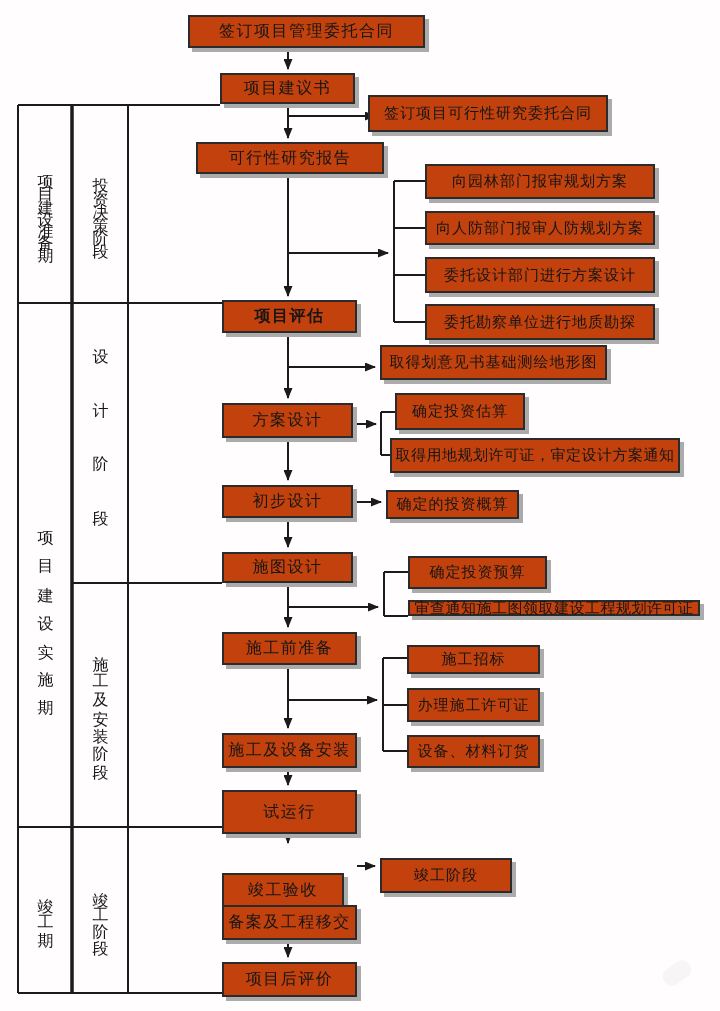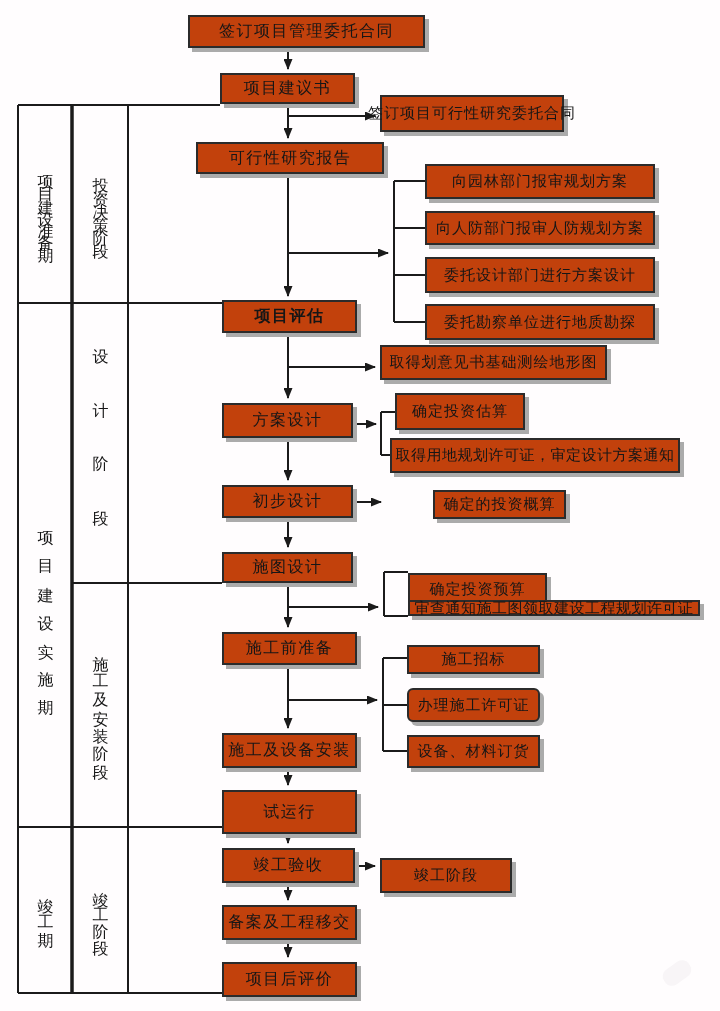--- a/index.html
+++ b/index.html
@@ -99,33 +99,33 @@
   <div class="box" style="left:188px;top:15px;width:237px;height:33px;">签订项目管理委托合同</div>
   <div class="box" style="left:220px;top:73px;width:135px;height:31px;">项目建议书</div>
   <div class="box" style="left:196px;top:142px;width:188px;height:32px;">可行性研究报告</div>
   <div class="box" style="left:222px;top:300px;width:135px;height:33px;font-weight:bold;">项目评估</div>
   <div class="box" style="left:222px;top:403px;width:131px;height:35px;">方案设计</div>
   <div class="box" style="left:222px;top:485px;width:131px;height:33px;">初步设计</div>
   <div class="box" style="left:222px;top:552px;width:131px;height:31px;">施图设计</div>
   <div class="box" style="left:222px;top:632px;width:135px;height:33px;">施工前准备</div>
   <div class="box" style="left:222px;top:733px;width:135px;height:35px;">施工及设备安装</div>
   <div class="box" style="left:222px;top:790px;width:135px;height:44px;">试运行</div>
-  <div class="box" style="left:222px;top:848px;width:133px;height:35px;">竣工验收</div>
+  <div class="box" style="left:222px;top:873px;width:122px;height:35px;">竣工验收</div>
   <div class="box" style="left:222px;top:905px;width:135px;height:35px;">备案及工程移交</div>
   <div class="box" style="left:222px;top:962px;width:135px;height:35px;">项目后评价</div>
 
-  <div class="box sbox" style="left:380px;top:95px;width:184px;height:37px;">签订项目可行性研究委托合同</div>
+  <div class="box sbox" style="left:368px;top:95px;width:240px;height:37px;">签订项目可行性研究委托合同</div>
   <div class="box sbox" style="left:425px;top:164px;width:230px;height:35px;">向园林部门报审规划方案</div>
   <div class="box sbox" style="left:425px;top:211px;width:230px;height:34px;">向人防部门报审人防规划方案</div>
   <div class="box sbox" style="left:425px;top:257px;width:230px;height:36px;">委托设计部门进行方案设计</div>
   <div class="box sbox" style="left:425px;top:304px;width:230px;height:36px;">委托勘察单位进行地质勘探</div>
   <div class="box sbox" style="left:380px;top:345px;width:227px;height:35px;">取得划意见书基础测绘地形图</div>
   <div class="box sbox" style="left:395px;top:393px;width:130px;height:37px;">确定投资估算</div>
   <div class="box longbox" style="left:390px;top:438px;width:290px;height:35px;">取得用地规划许可证，审定设计方案通知</div>
-  <div class="box sbox" style="left:386px;top:490px;width:133px;height:29px;margin-left:47px;">确定的投资概算</div>
-  <div class="box sbox" style="left:408px;top:573px;width:139px;height:33px;">确定投资预算</div>
+  <div class="box sbox" style="left:386px;top:490px;width:133px;height:29px;">确定的投资概算</div>
+  <div class="box sbox" style="left:408px;top:556px;width:139px;height:33px;">确定投资预算</div>
   <div class="box longbox" style="left:408px;top:600px;width:292px;height:16px;">审查通知施工图领取建设工程规划许可证</div>
   <div class="box sbox" style="left:407px;top:645px;width:133px;height:29px;">施工招标</div>
-  <div class="box sbox" style="left:407px;top:688px;width:133px;height:34px;border-radius:6px;">办理施工许可证</div>
+  <div class="box sbox" style="left:407px;top:688px;width:133px;height:34px;">办理施工许可证</div>
   <div class="box sbox" style="left:407px;top:735px;width:133px;height:33px;">设备、材料订货</div>
   <div class="box sbox" style="left:380px;top:858px;width:132px;height:35px;">竣工阶段</div>
 
 </div>
 
 </body></html>

